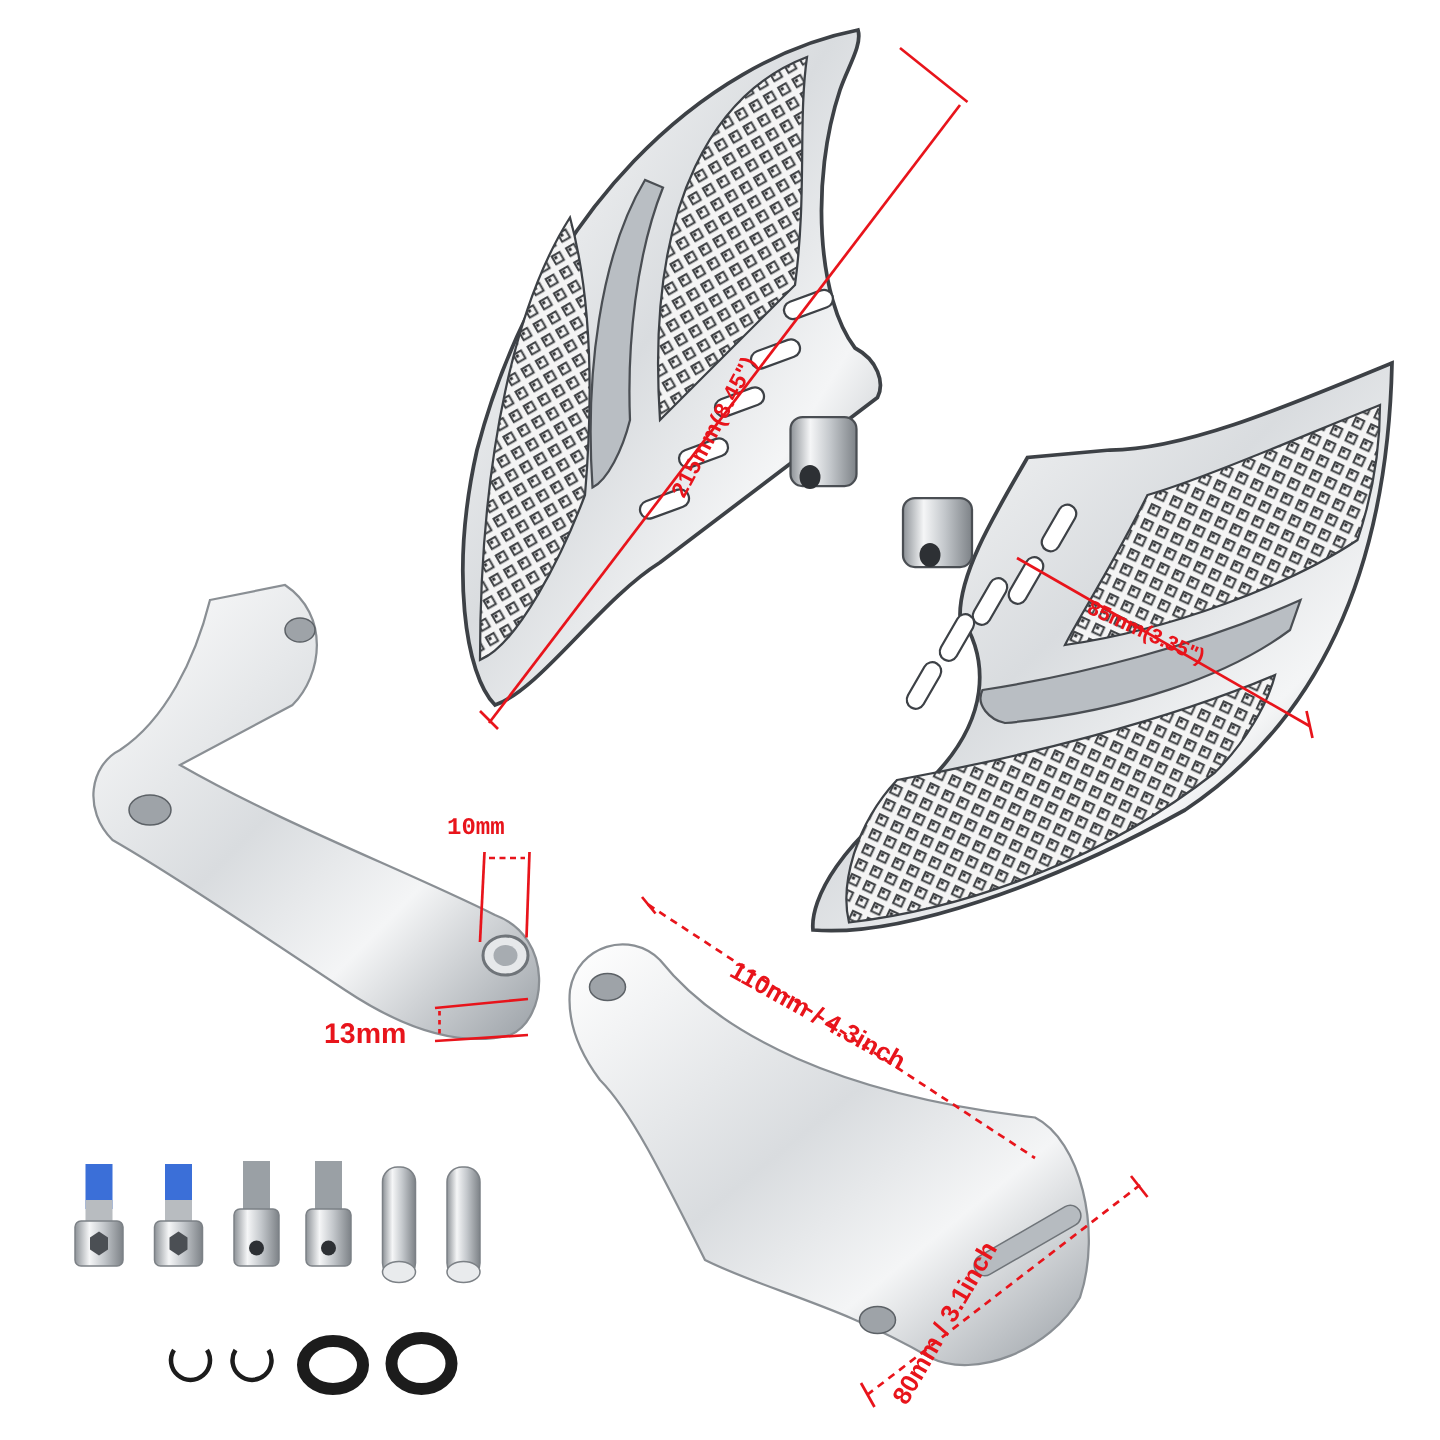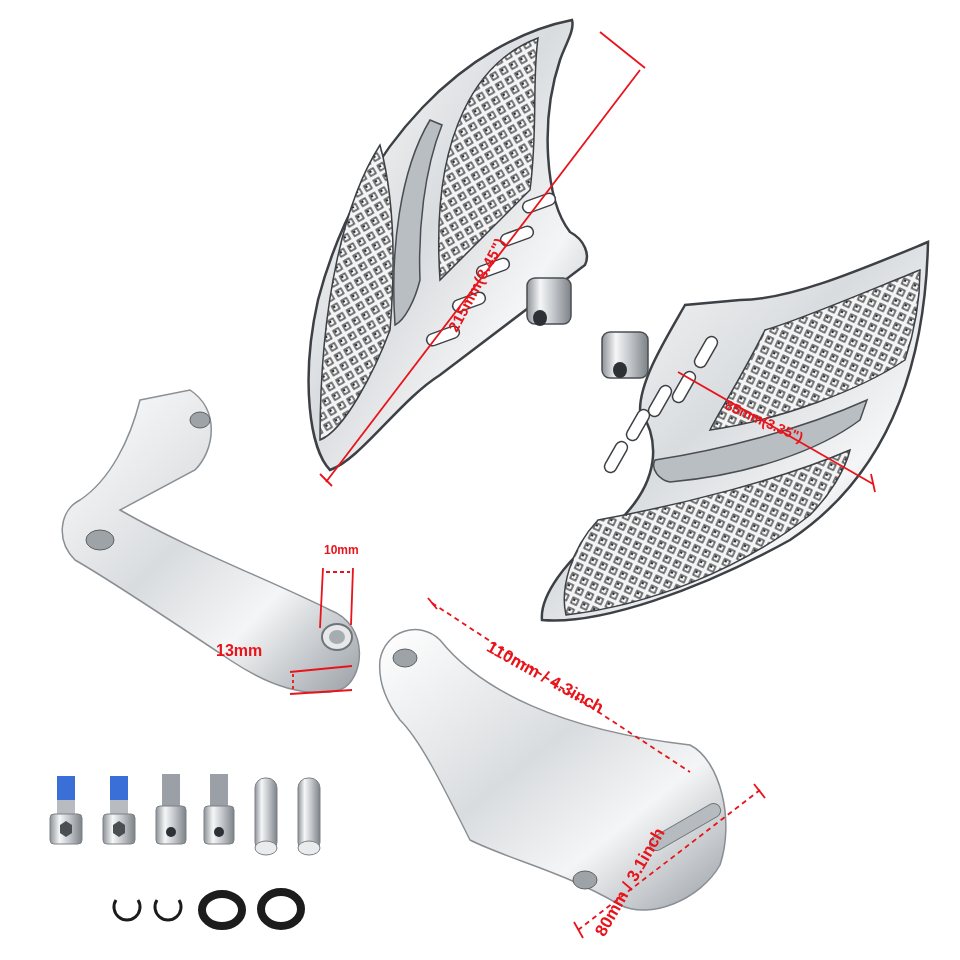--- a/index.html
+++ b/index.html
@@ -4,22 +4,22 @@
 <style>
   html, body { margin: 0; padding: 0; background: #ffffff; }
   body { width: 960px; height: 960px; overflow: hidden; position: relative;
          font-family: "Liberation Sans", sans-serif; }
   .scene { position: absolute; left: 0; top: 0; width: 960px; height: 960px; }
   .dim-label { position: absolute; color: #e8141b; font-weight: bold;
                font-family: "Liberation Sans", sans-serif; white-space: nowrap;
                transform-origin: left center; }
   .lbl-215 { left: 452px; top: 322px; font-size: 15px; transform: rotate(-62deg); letter-spacing: 0.5px; }
   .lbl-85  { left: 726px; top: 396px; font-size: 14px; transform: rotate(24deg); }
-  .lbl-10  { left: 324px; top: 543px; font-size: 12px; }
-  .lbl-13  { left: 216px; top: 642px; font-size: 16px; text-align: right; }
+  .lbl-10  { left: 298px; top: 543px; font-size: 16px; font-family: Liberation Mono, monospace; }
+  .lbl-13  { left: 216px; top: 679px; font-size: 19px; text-align: right; }
   .lbl-110 { left: 488px; top: 636px; font-size: 17px; transform: rotate(29deg); }
   .lbl-80  { left: 600px; top: 925px; font-size: 17px; transform: rotate(-60deg); }
 </style>
 </head>
 <body>
 
 <svg class="scene" viewBox="0 0 960 960">
   <defs>
     <linearGradient id="chrome" x1="0" y1="0" x2="1" y2="1">
       <stop offset="0" stop-color="#ffffff"></stop>

